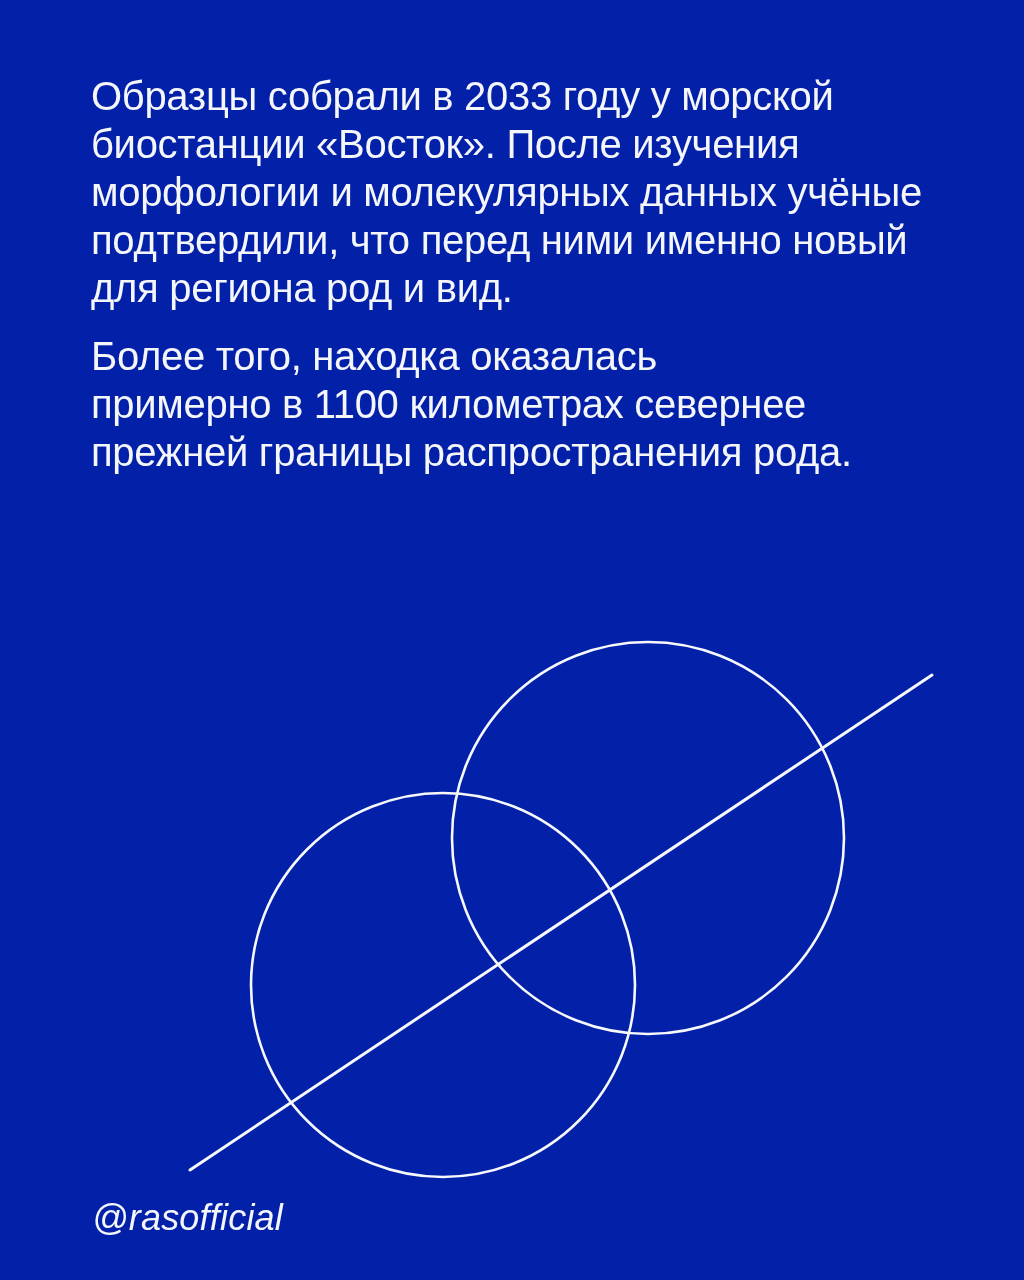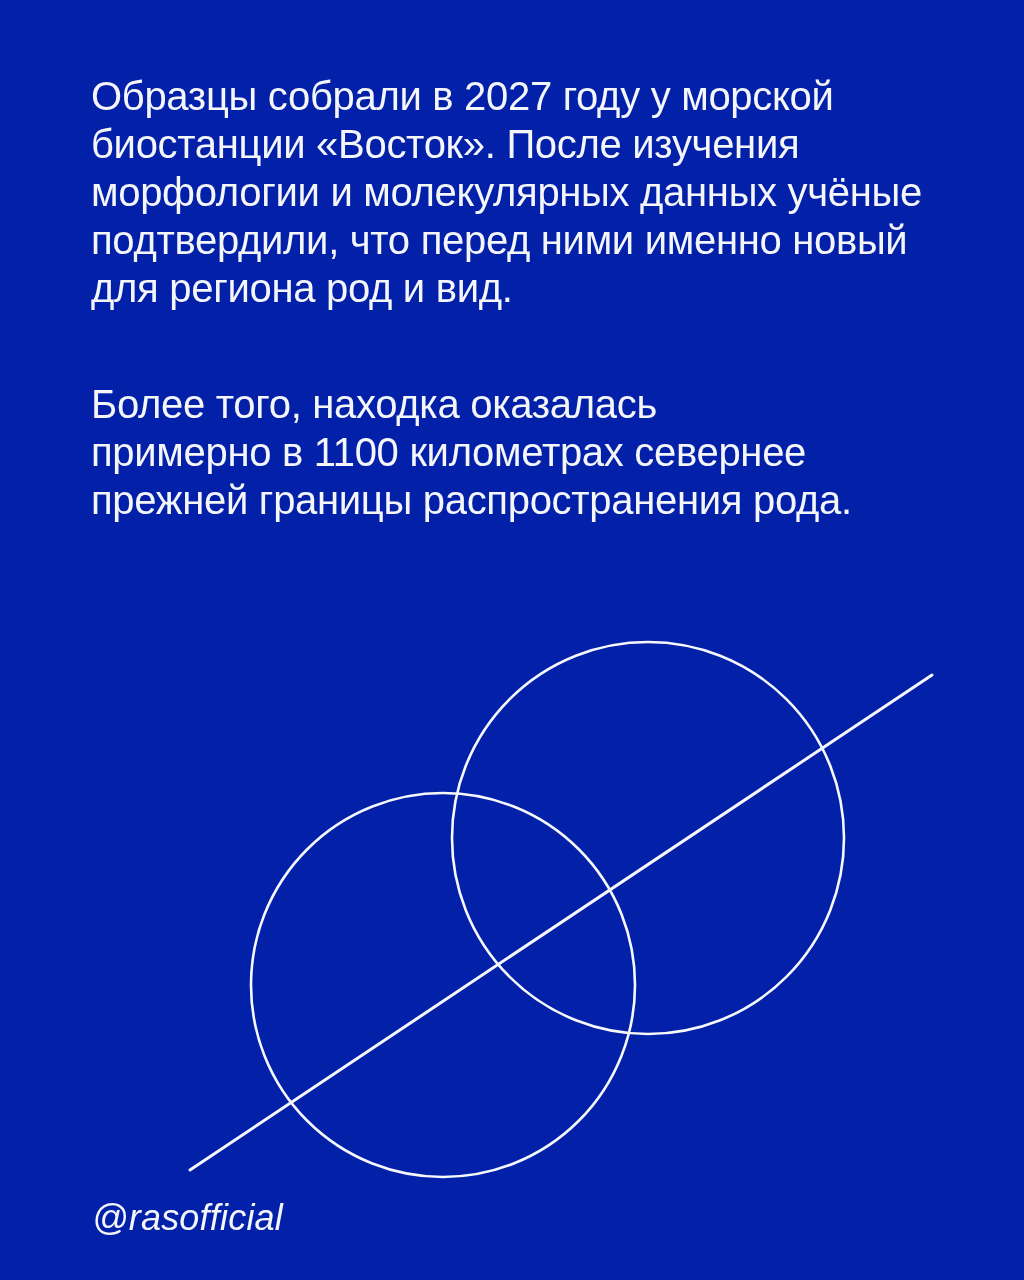--- a/index.html
+++ b/index.html
@@ -30,21 +30,21 @@
   .para {
     margin: 0;
     color: var(--fg, #F4F6FA);
     font-size: 40px;
     line-height: 48px;
     font-weight: 400;
     letter-spacing: -0.3px;
     white-space: pre-line;
   }
   .para + .para {
-    margin-top: 68px;
+    margin-top: 20px;
   }
   .graphic {
     position: absolute;
     inset: 0;
     z-index: 1;
     pointer-events: none;
   }
   .handle {
     position: absolute;
     left: 92px;
@@ -56,21 +56,21 @@
     letter-spacing: 0.2px;
     z-index: 2;
   }
 </style>
 </head>
 <body>
 
 <div class="card">
 
   <div class="text-block">
-    <p class="para">Образцы собрали в 2027 году у морской
+    <p class="para">Образцы собрали в 2033 году у морской
 биостанции «Восток». После изучения
 морфологии и молекулярных данных учёные
 подтвердили, что перед ними именно новый
 для региона род и вид.</p>
     <p class="para">Более того, находка оказалась
 примерно в 1100 километрах севернее
 прежней границы распространения рода.</p>
   </div>
 
   <svg class="graphic" width="1024" height="1280" viewBox="0 0 1024 1280" fill="none" xmlns="http://www.w3.org/2000/svg">

